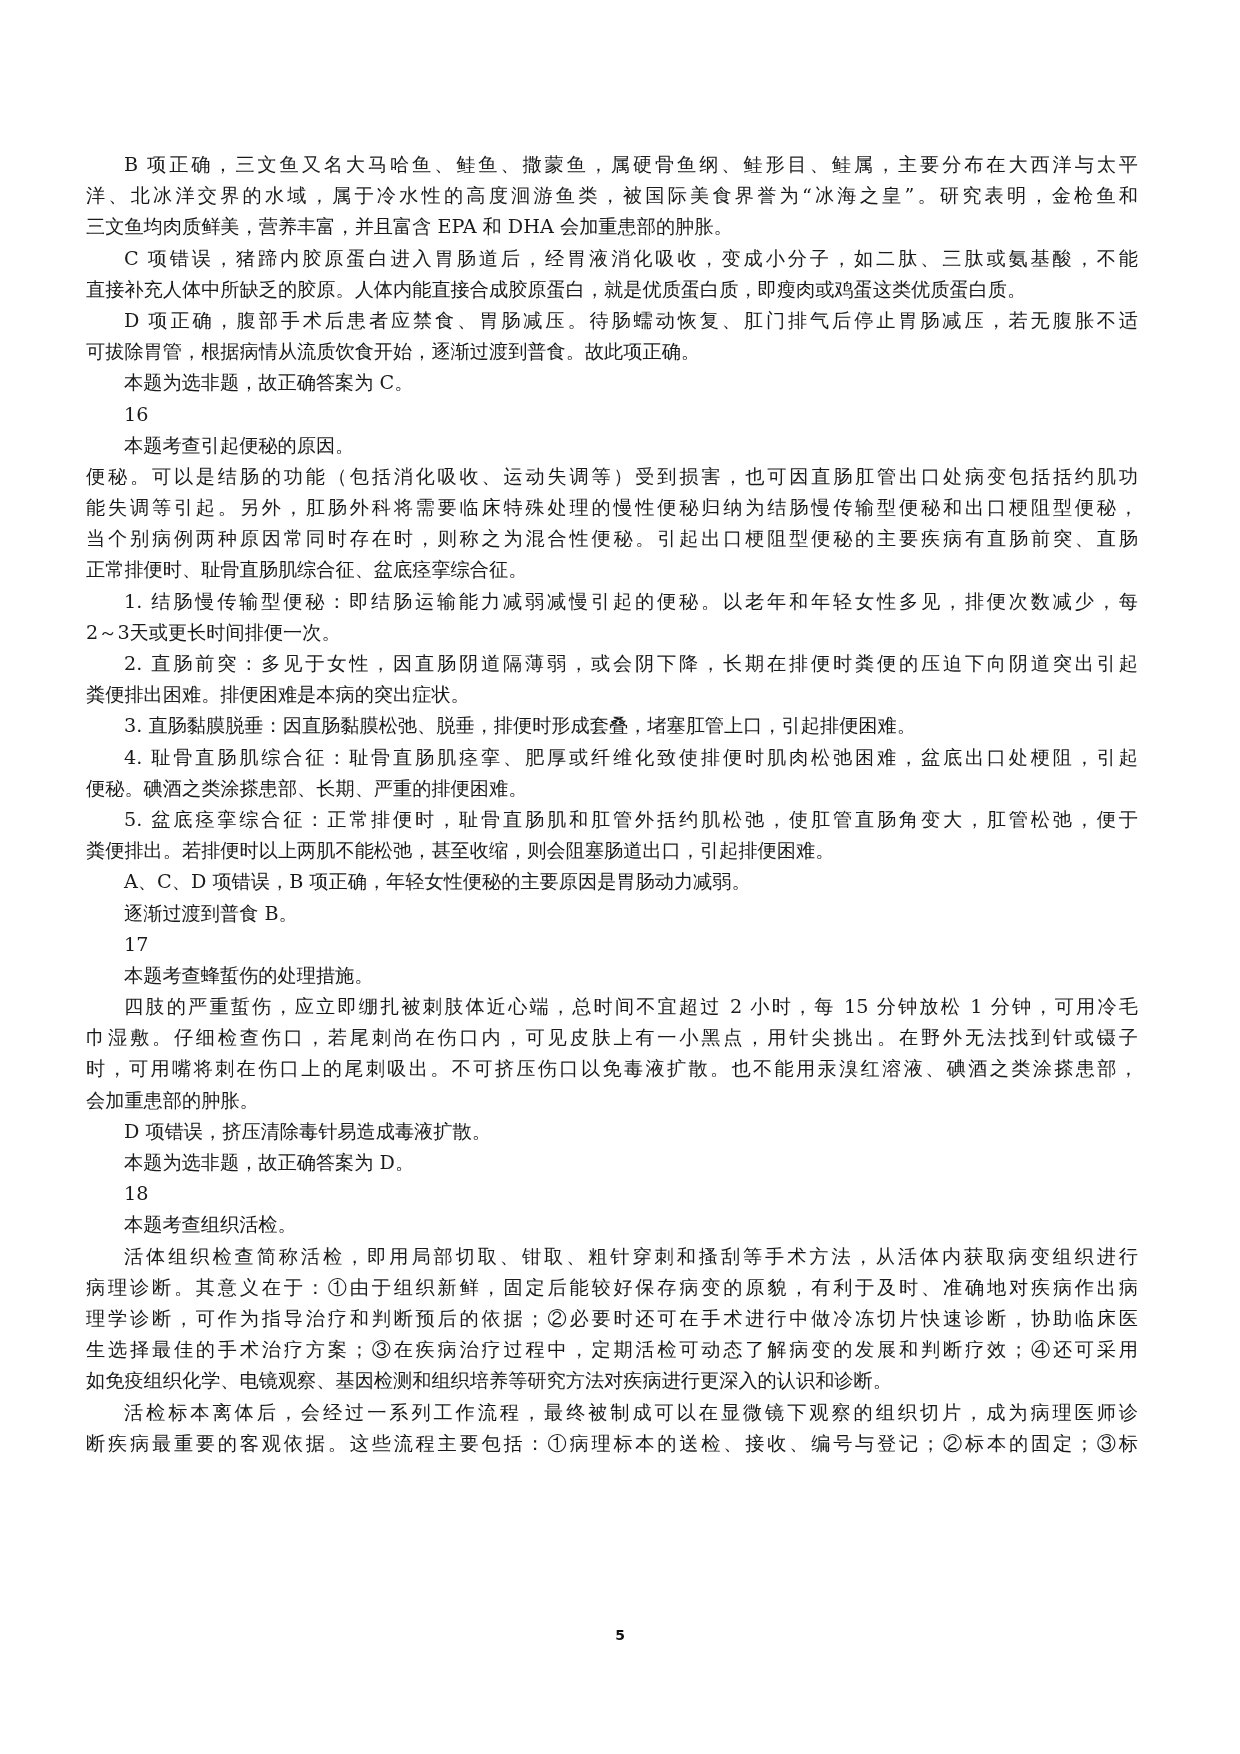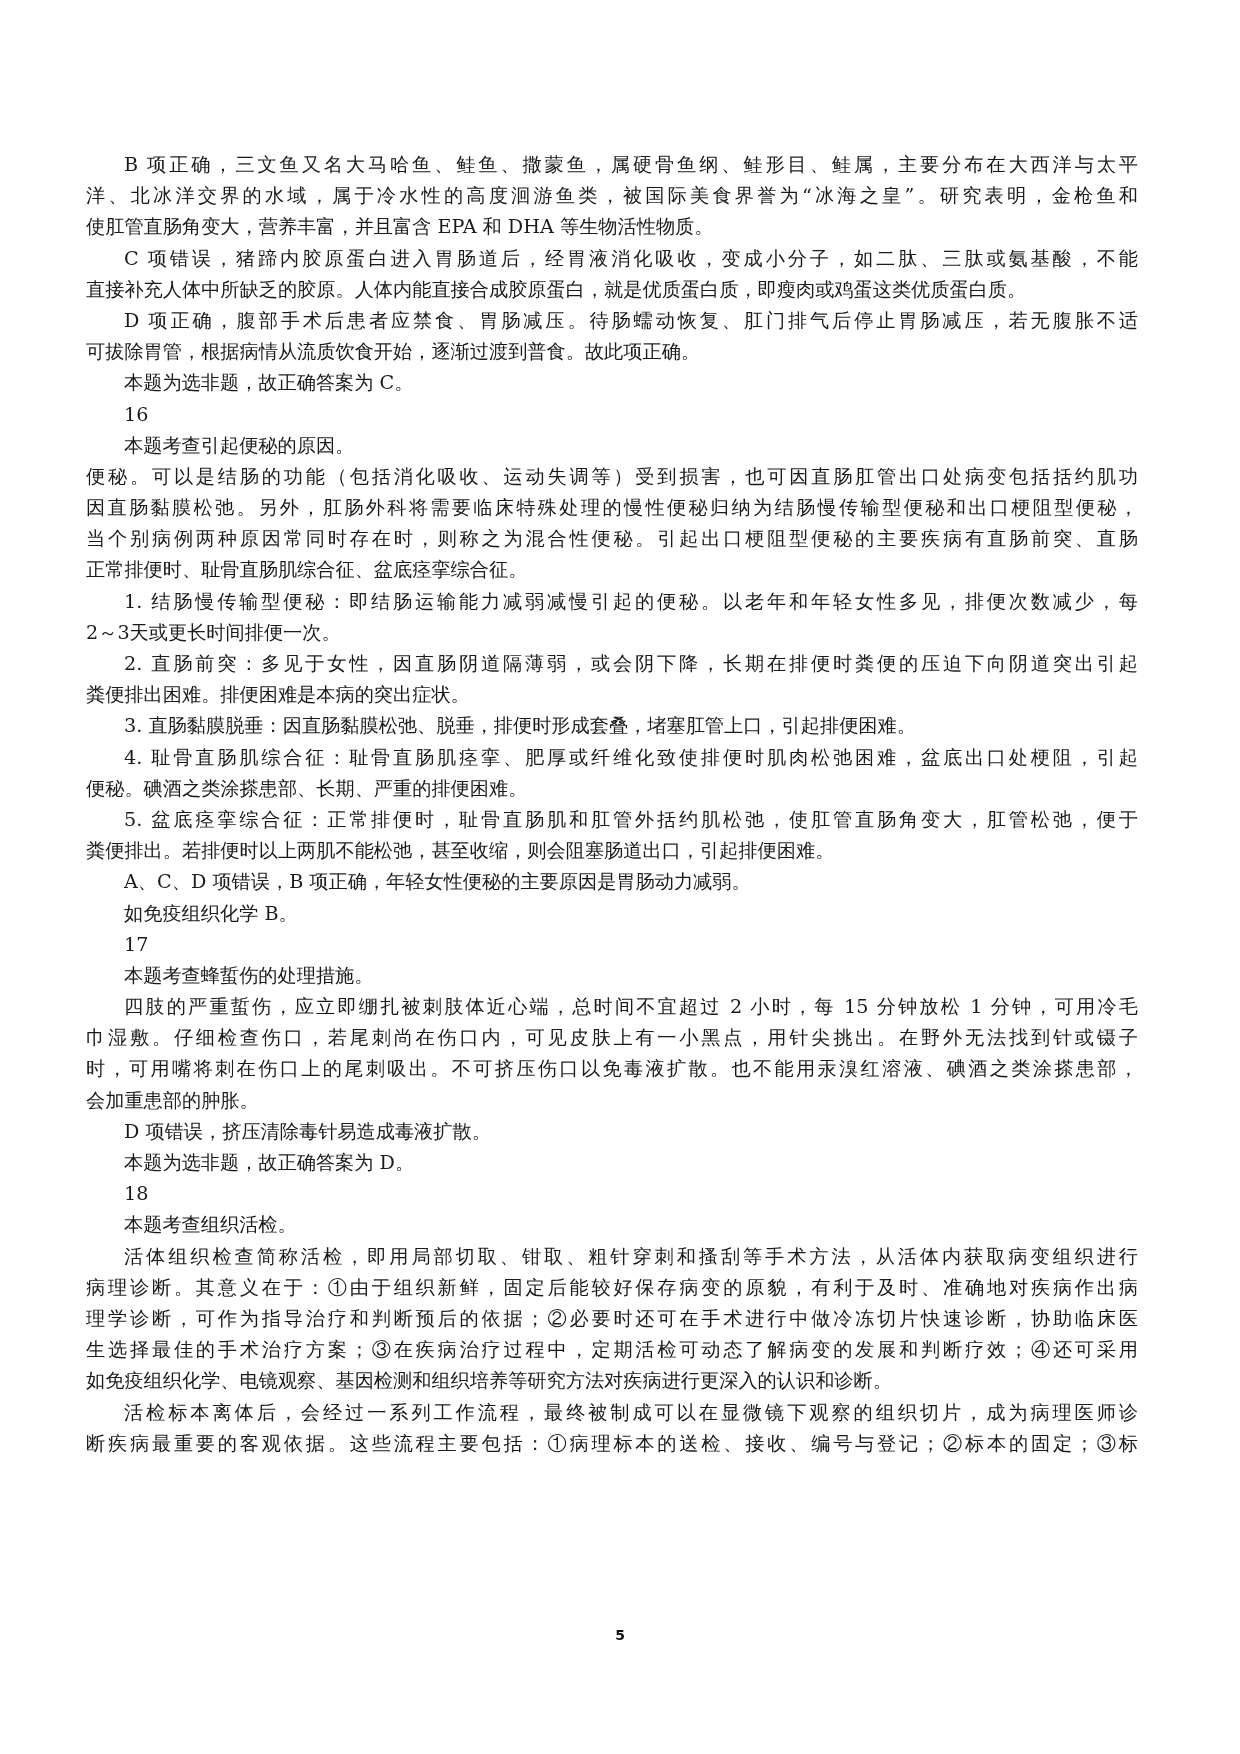--- a/index.html
+++ b/index.html
@@ -33,43 +33,43 @@
     font-weight: bold;
   }
 </style>
 </head>
 <body>
 
 <div class="page">
   <div class="content" id="content">
       <div class="line indent">B 项正确，三文鱼又名大马哈鱼、鲑鱼、撒蒙鱼，属硬骨鱼纲、鲑形目、鲑属，主要分布在大西洋与太平</div>
       <div class="line">洋、北冰洋交界的水域，属于冷水性的高度洄游鱼类，被国际美食界誉为“冰海之皇”。研究表明，金枪鱼和</div>
-      <div class="line last">使肛管直肠角变大，营养丰富，并且富含 EPA 和 DHA 等生物活性物质。</div>
+      <div class="line last">三文鱼均肉质鲜美，营养丰富，并且富含 EPA 和 DHA 会加重患部的肿胀。</div>
       <div class="line indent">C 项错误，猪蹄内胶原蛋白进入胃肠道后，经胃液消化吸收，变成小分子，如二肽、三肽或氨基酸，不能</div>
       <div class="line last">直接补充人体中所缺乏的胶原。人体内能直接合成胶原蛋白，就是优质蛋白质，即瘦肉或鸡蛋这类优质蛋白质。</div>
       <div class="line indent">D 项正确，腹部手术后患者应禁食、胃肠减压。待肠蠕动恢复、肛门排气后停止胃肠减压，若无腹胀不适</div>
       <div class="line last">可拔除胃管，根据病情从流质饮食开始，逐渐过渡到普食。故此项正确。</div>
       <div class="line indent last">本题为选非题，故正确答案为 C。</div>
       <div class="line indent last">16</div>
       <div class="line indent last">本题考查引起便秘的原因。</div>
       <div class="line">便秘。可以是结肠的功能（包括消化吸收、运动失调等）受到损害，也可因直肠肛管出口处病变包括括约肌功</div>
-      <div class="line">因直肠黏膜松弛。另外，肛肠外科将需要临床特殊处理的慢性便秘归纳为结肠慢传输型便秘和出口梗阻型便秘，</div>
+      <div class="line">能失调等引起。另外，肛肠外科将需要临床特殊处理的慢性便秘归纳为结肠慢传输型便秘和出口梗阻型便秘，</div>
       <div class="line">当个别病例两种原因常同时存在时，则称之为混合性便秘。引起出口梗阻型便秘的主要疾病有直肠前突、直肠</div>
       <div class="line last">正常排便时、耻骨直肠肌综合征、盆底痉挛综合征。</div>
       <div class="line indent">1. 结肠慢传输型便秘：即结肠运输能力减弱减慢引起的便秘。以老年和年轻女性多见，排便次数减少，每</div>
       <div class="line last">2～3天或更长时间排便一次。</div>
       <div class="line indent">2. 直肠前突：多见于女性，因直肠阴道隔薄弱，或会阴下降，长期在排便时粪便的压迫下向阴道突出引起</div>
       <div class="line last">粪便排出困难。排便困难是本病的突出症状。</div>
       <div class="line indent last">3. 直肠黏膜脱垂：因直肠黏膜松弛、脱垂，排便时形成套叠，堵塞肛管上口，引起排便困难。</div>
       <div class="line indent">4. 耻骨直肠肌综合征：耻骨直肠肌痉挛、肥厚或纤维化致使排便时肌肉松弛困难，盆底出口处梗阻，引起</div>
       <div class="line last">便秘。碘酒之类涂搽患部、长期、严重的排便困难。</div>
       <div class="line indent">5. 盆底痉挛综合征：正常排便时，耻骨直肠肌和肛管外括约肌松弛，使肛管直肠角变大，肛管松弛，便于</div>
       <div class="line last">粪便排出。若排便时以上两肌不能松弛，甚至收缩，则会阻塞肠道出口，引起排便困难。</div>
       <div class="line indent last">A、C、D 项错误，B 项正确，年轻女性便秘的主要原因是胃肠动力减弱。</div>
-      <div class="line indent last">如免疫组织化学 B。</div>
+      <div class="line indent last">逐渐过渡到普食 B。</div>
       <div class="line indent last">17</div>
       <div class="line indent last">本题考查蜂蜇伤的处理措施。</div>
       <div class="line indent">四肢的严重蜇伤，应立即绷扎被刺肢体近心端，总时间不宜超过 2 小时，每 15 分钟放松 1 分钟，可用冷毛</div>
       <div class="line">巾湿敷。仔细检查伤口，若尾刺尚在伤口内，可见皮肤上有一小黑点，用针尖挑出。在野外无法找到针或镊子</div>
       <div class="line">时，可用嘴将刺在伤口上的尾刺吸出。不可挤压伤口以免毒液扩散。也不能用汞溴红溶液、碘酒之类涂搽患部，</div>
       <div class="line last">会加重患部的肿胀。</div>
       <div class="line indent last">D 项错误，挤压清除毒针易造成毒液扩散。</div>
       <div class="line indent last">本题为选非题，故正确答案为 D。</div>
       <div class="line indent last">18</div>
       <div class="line indent last">本题考查组织活检。</div>

